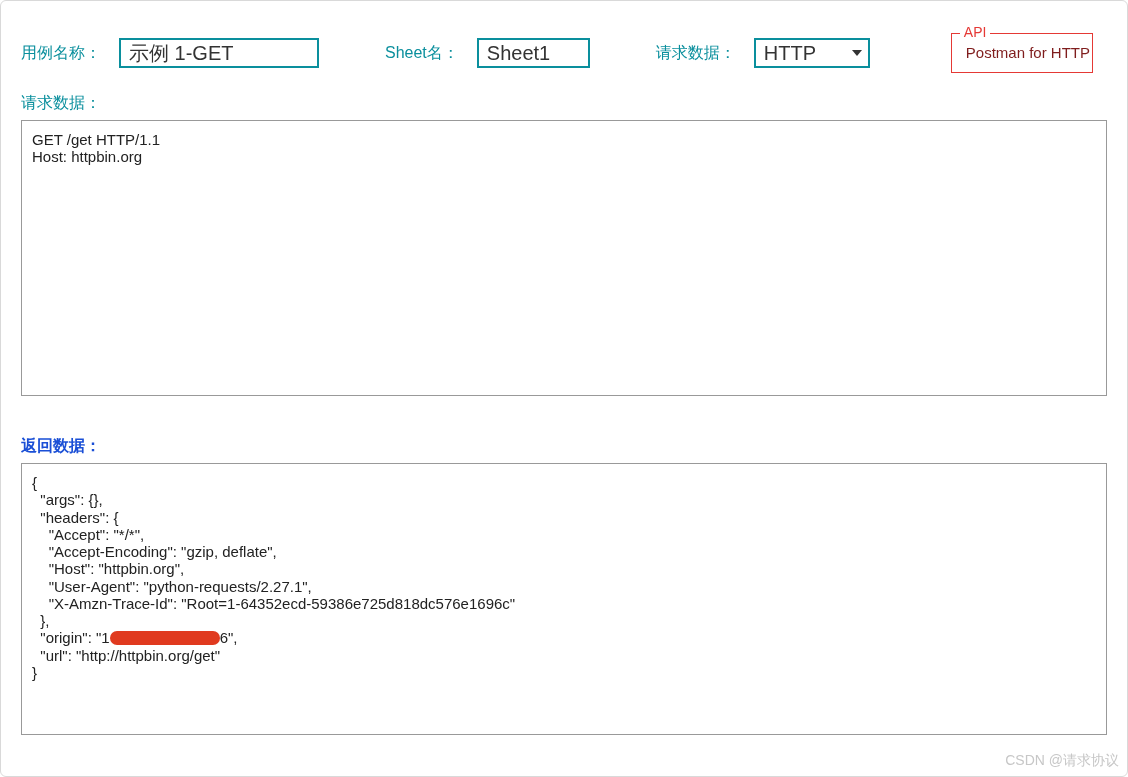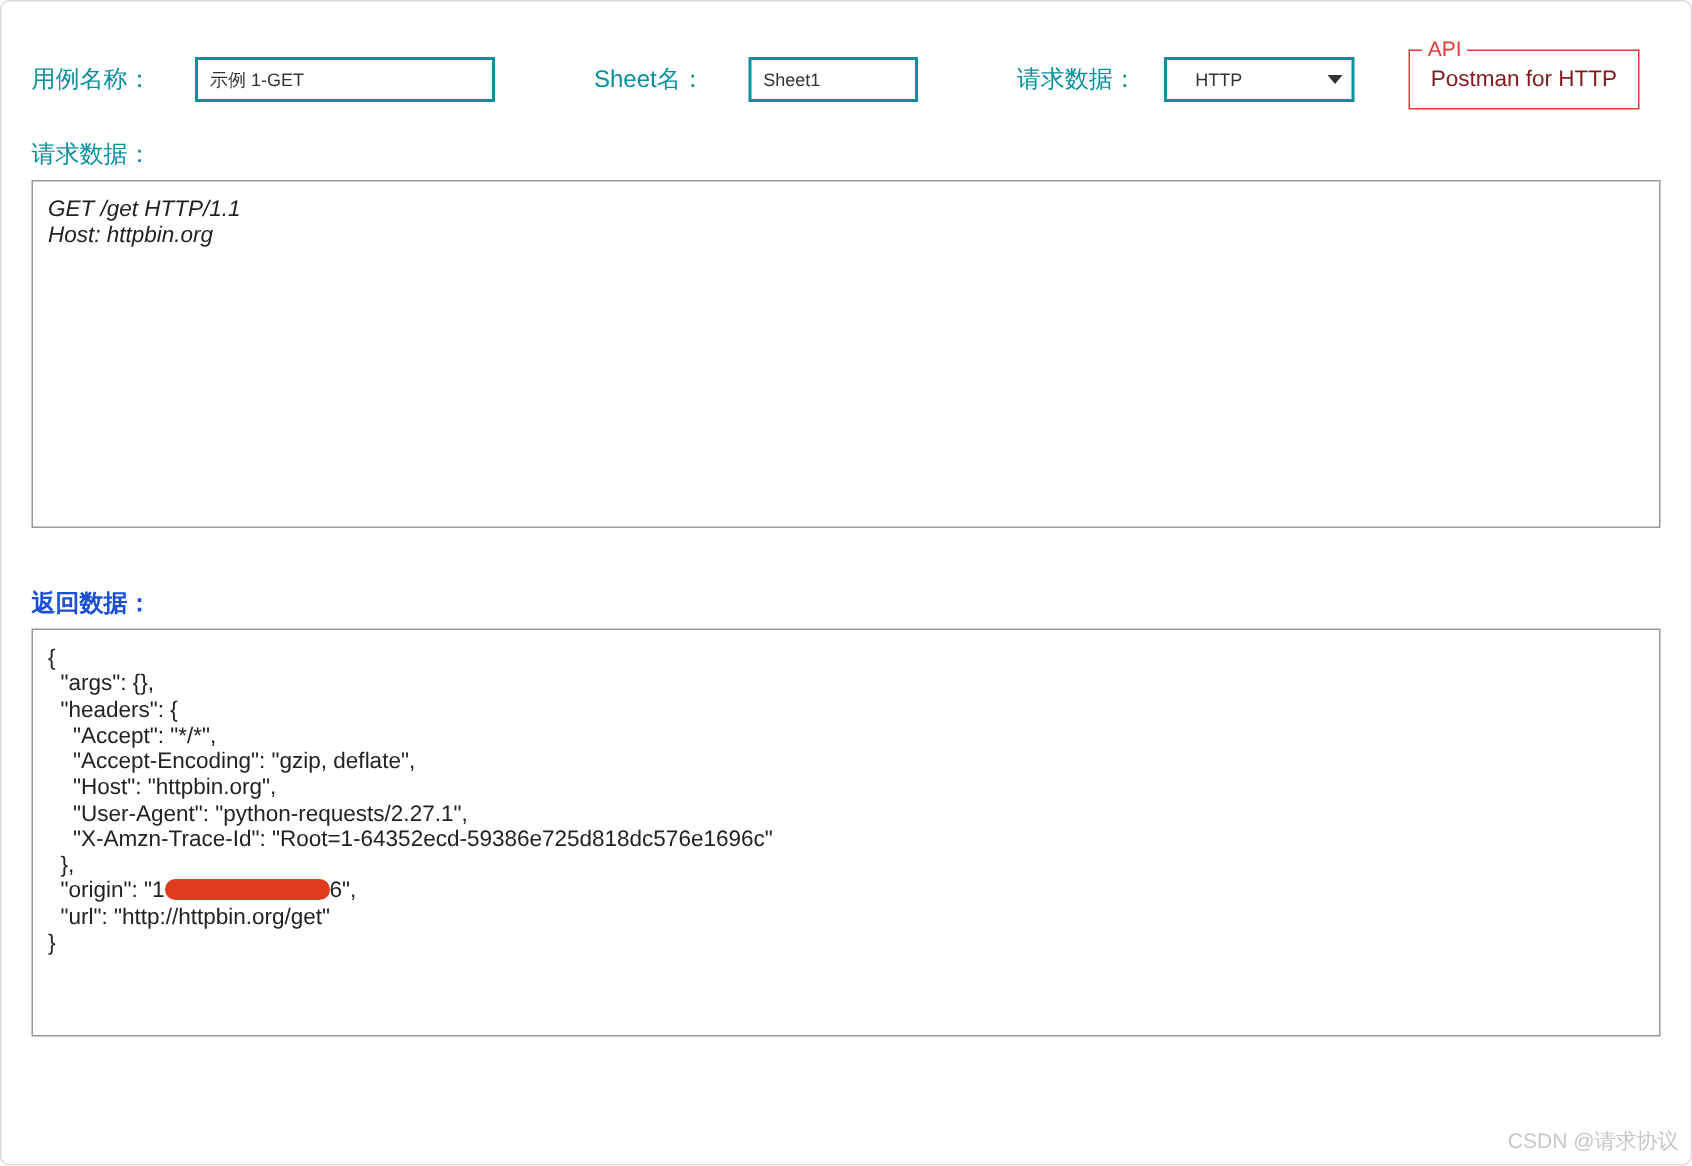--- a/index.html
+++ b/index.html
@@ -1,33 +1,33 @@
 <!DOCTYPE html>
 <html><head>
   <meta charset="utf-8">
   <style>
     * { box-sizing: border-box; margin: 0; padding: 0; }
     html, body { width: 1128px; height: 777px; font-family: Arial, "Helvetica Neue", Helvetica, sans-serif; background: #fff; }
     .outer { width: 1128px; height: 777px; border: 1px solid #d9d9d9; border-radius: 6px; padding: 20px 0 0 0; position: relative; overflow: hidden; }
     .header-row { display: flex; align-items: center; gap: 18px; padding: 12px 20px 6px 20px; }
     .teal-label { color: #0a8f9d; font-weight: 400; font-size: 16px; }
-    .text-input { border: 2px solid #0a8f9d; height: 30px; font-size: 12px; padding: 12px 8px; color: #333; background: #fff; margin-left: 11px; }
+    .text-input { border: 2px solid #0a8f9d; height: 30px; font-size: 20px; padding: 12px 8px; color: #333; background: #fff; }
     .inp-name { width: 200px; }
     .inp-sheet { width: 113px; }
     .inp-proto { width: 90px; border-right: none; }
     .select-wrap { display: inline-flex; border: 2px solid #0a8f9d; height: 30px; align-items: center; }
     .select-wrap .inp-proto { border: none; height: 17px; }
     .caret { width: 0; height: 0; border-left: 5px solid transparent; border-right: 5px solid transparent; border-top: 6px solid #333; margin: 0 6px; }
     .spacer-flex { flex: 1; }
-    .api-fieldset { border: 1.5px solid #e53935; padding: 10px 14px 10px 14px; margin-right: 14px; position: relative; }
+    .api-fieldset { border: 1.5px solid #e53935; padding: 10px 2px 10px 14px; margin-right: 14px; position: relative; }
     .api-legend { color: #e53935; font-size: 14px; padding: 0 4px; position: absolute; top: -10px; left: 8px; background: #fff; }
     .api-link { color: #7f1d1d; font-size: 15px; }
     .section-label { color: #0a8f9d; font-weight: 400; font-size: 16px; padding: 14px 20px 6px 20px; }
     .textarea-box { margin: 0 20px; border: 1px solid #999; padding: 10px 10px; background: #fff; }
-    .req-box { height: 232px; font-style: italic; }
+    .req-box { height: 276px; }
     .resp-section-label { color: #1a4fd6; font-weight: 700; font-size: 16px; padding: 40px 20px 6px 20px; font-family: Liberation Mono, monospace; }
     .resp-box { height: 272px; position: relative; }
     .mono { font-family: Arial, sans-serif; font-size: 15px; line-height: 1.15; color: #222; white-space: pre; }
     .watermark { position: absolute; right: 8px; bottom: 6px; color: #c7c7c7; font-size: 14px; }
     .redact { display: inline-block; width: 110px; height: 14px; background: #e03a1f; border-radius: 7px; vertical-align: -2px; }
   </style>
 </head>
 <body>
 
 <div class="outer">

